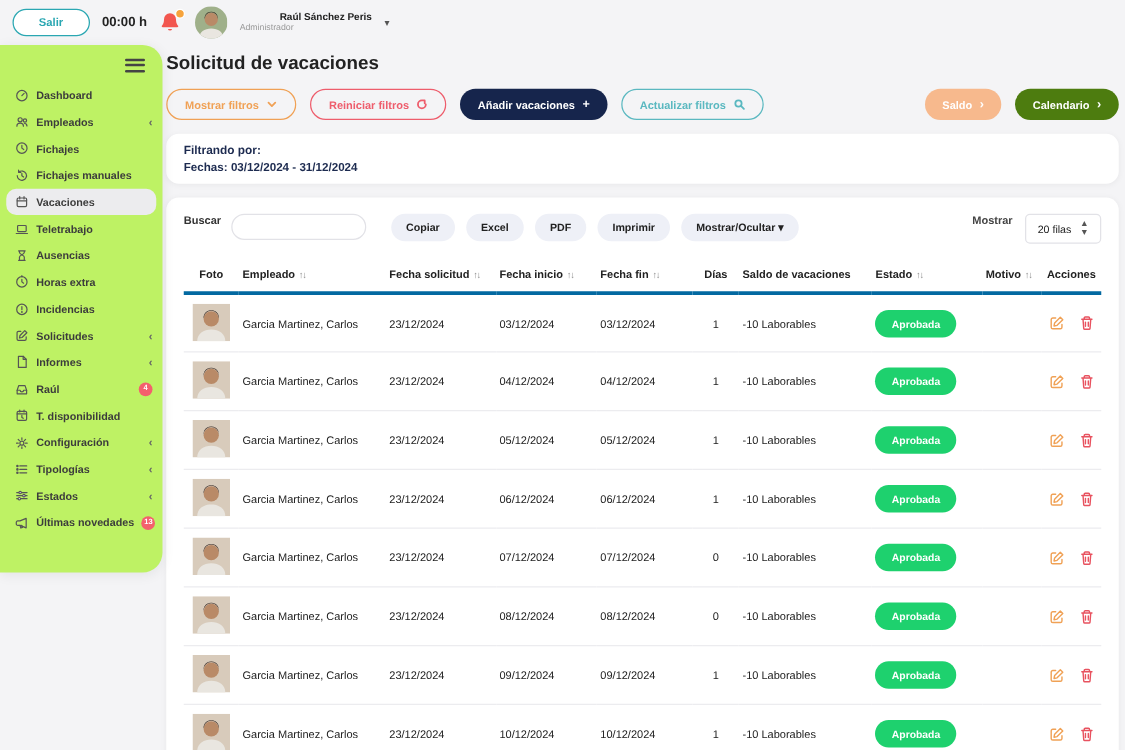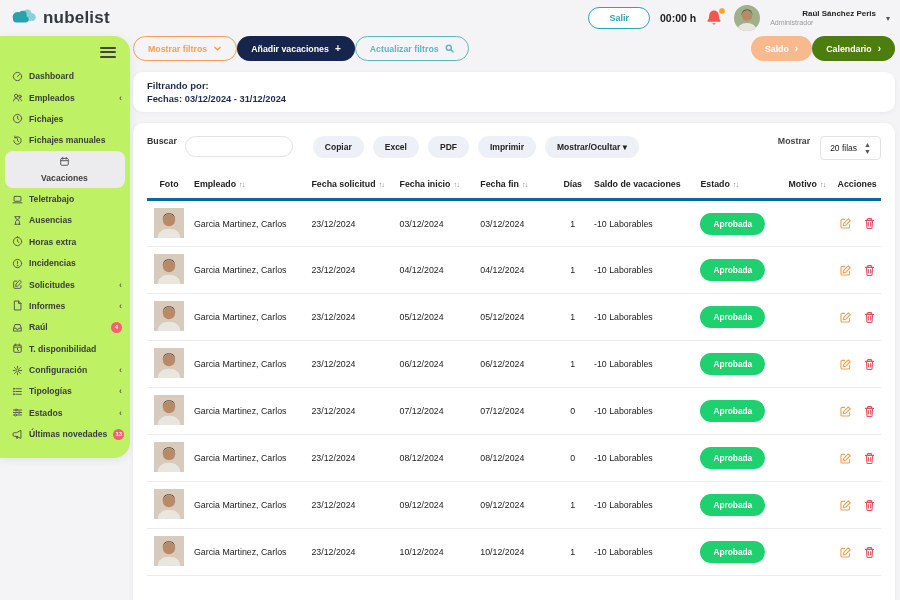--- a/index.html
+++ b/index.html
@@ -28,33 +28,33 @@
   .user-role { font-size:7px; color:#999; }
   .caret { font-size:8px; color:#555; cursor:pointer; }
   
   .sidebar { position:absolute; left:0; top:36px; width:130px; height:422px;
     background:#bef264; border-radius:0 16px 16px 0; box-shadow:0 2px 10px rgba(0,0,0,.07);
     padding:8px 0 10px; z-index:2; }
   .hamburger { width:16px; margin:2px 14px 8px auto; cursor:pointer; }
   .hamburger i { display:block; height:2px; background:#444; border-radius:1px; margin:2.5px 0; }
   .nav-item { display:flex; align-items:center; gap:6px; padding:5.2px 8px 5.2px 12px;
     font-size:8.6px; font-weight:600; color:#3c3c3c; cursor:pointer; }
-  .nav-item.active { background:#ececee; border-radius:8px; margin:0 5px; padding-left:7px;flex-direction:column; }
+  .nav-item.active { background:#ececee; border-radius:8px; margin:0 5px; padding-left:7px; }
   .nav-ic { width:11px; height:11px; flex:0 0 auto; display:flex; }
   .nav-ic svg { width:11px; height:11px; stroke:#555; fill:none;
     stroke-width:1.4; stroke-linecap:round; stroke-linejoin:round; }
   .nav-label { white-space:nowrap; }
   .chev { margin-left:auto; color:#666; font-size:9px; }
   .nbadge { margin-left:auto; background:#f4606d; color:#fff; font-size:6px; font-weight:700;
     min-width:11px; height:11px; border-radius:6px; display:flex; align-items:center;
     justify-content:center; padding:0 2px; }
   
   .main { position:absolute; left:133px; top:36px; width:762px; bottom:0; }
   .page-title { font-size:15px; font-weight:800; color:#222; margin:6px 0 12px; }
-  .actions-row { display:flex; }
+  .actions-row { display:flex; gap:11px; }
   .pill { display:inline-flex; align-items:center; gap:6px; height:25px; border-radius:13px;
     padding:0 14px; font-size:8.8px; font-weight:700; cursor:pointer; background:transparent;
     border:none; font-family:inherit; white-space:nowrap; }
   .pill svg { width:9px; height:9px; fill:none; stroke:currentColor; stroke-width:1.6;
     stroke-linecap:round; stroke-linejoin:round; }
   .ol-orange { border:1.5px solid #f0a155; color:#f0a155; }
   .ol-red    { border:1.5px solid #ee5d6c; color:#ee5d6c; }
   .ol-teal   { border:1.5px solid #5ab8c0; color:#5ab8c0; }
   .fill-navy { background:#16254c; color:#fff; }
   .fill-saldo { background:#f7b98d; color:#fff; margin-left:auto; }
@@ -96,37 +96,20 @@
   .act { display:flex; align-items:center; justify-content:center; gap:11px; }
   .act svg { width:13px; height:13px; fill:none; stroke-width:1.4; stroke-linecap:round;
     stroke-linejoin:round; cursor:pointer; }
   .ic-edit { stroke:#f0a155; }
   .ic-trash { stroke:#e8525f; }
 </style>
 </head>
 <body>
 
 <div class="topbar">
-  <div class="logo">
-    <span>
-      <svg width="27" height="19" viewBox="0 0 36 25">
-        <g fill="#8ad2d8">
-          <circle cx="23" cy="9" r="6"></circle>
-            <circle cx="29" cy="13" r="5"></circle>
-          <rect x="20" y="10" width="14" height="8" rx="4"></rect>
-        </g>
-        <g fill="#2aa2ae">
-          <circle cx="10" cy="13" r="6.5"></circle>
-            <circle cx="17" cy="10" r="5.2"></circle>
-          <rect x="4" y="12" width="21" height="8.5" rx="4.2"></rect>
-        </g>
-      </svg>
-    </span>
-    <span class="logo-word">nubelist</span>
-  </div>
   <div class="topbar-right">
     <button class="btn-salir">Salir</button>
     <span class="time">00:00 h</span>
     <span class="bell-wrap">
       <svg width="16" height="17" viewBox="0 0 16 17" fill="#f2564f">
         <path d="M8 1.5a4.8 4.8 0 0 0-4.8 4.8c0 3.4-1.2 4.6-1.7 5.3-.3.5 0 1.1.7 1.1h11.6c.7 0 1-.6.7-1.1-.5-.7-1.7-1.9-1.7-5.3A4.8 4.8 0 0 0 8 1.5z"></path>
         <path d="M6.3 14.2a1.8 1.8 0 0 0 3.4 0z"></path>
       </svg>
       <i class="bell-dot"></i>
     </span>
@@ -318,26 +301,33 @@
             <path d="M5.8 10.6l1 3.1 1.9-.6-.9-2.6"></path>
           </svg>
         </span>
         <span class="nav-label">Últimas novedades</span>
         <span class="nbadge">13</span>
       </div>
     </nav>
 </aside>
 
 <main class="main">
+  <h1 class="page-title">Solicitud de vacaciones</h1>
 
   <div class="actions-row">
     <button class="pill ol-orange">
       <span>Mostrar filtros</span>
       <svg viewBox="0 0 10 10">
           <path d="M2 3.5 5 6.5 8 3.5"></path>
+        </svg>
+    </button>
+    <button class="pill ol-red">
+      <span>Reiniciar filtros</span>
+      <svg viewBox="0 0 10 10">
+          <path d="M8.5 5A3.5 3.5 0 1 1 5 1.5M5 1.5H7.5M7.5 1.5V4"></path>
         </svg>
     </button>
     <button class="pill fill-navy">
       <span>Añadir vacaciones</span>
       <span class="arr">+</span>
     </button>
     <button class="pill ol-teal">
       <span>Actualizar filtros</span>
       <svg viewBox="0 0 10 10">
           <circle cx="4.2" cy="4.2" r="2.8"></circle>

